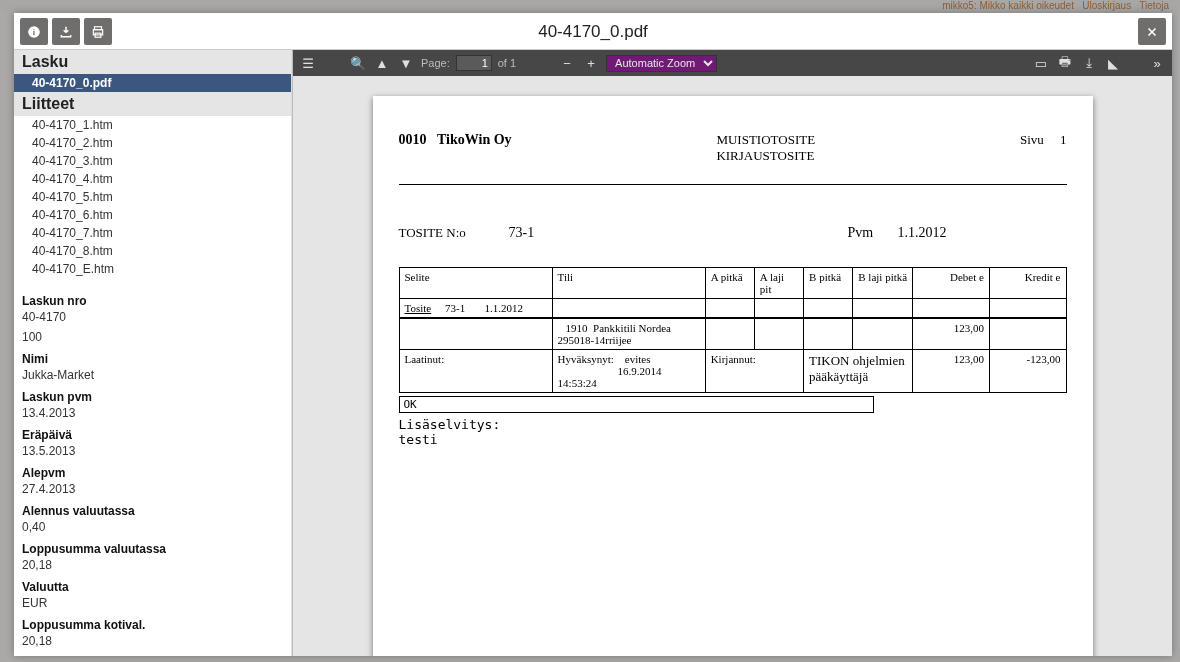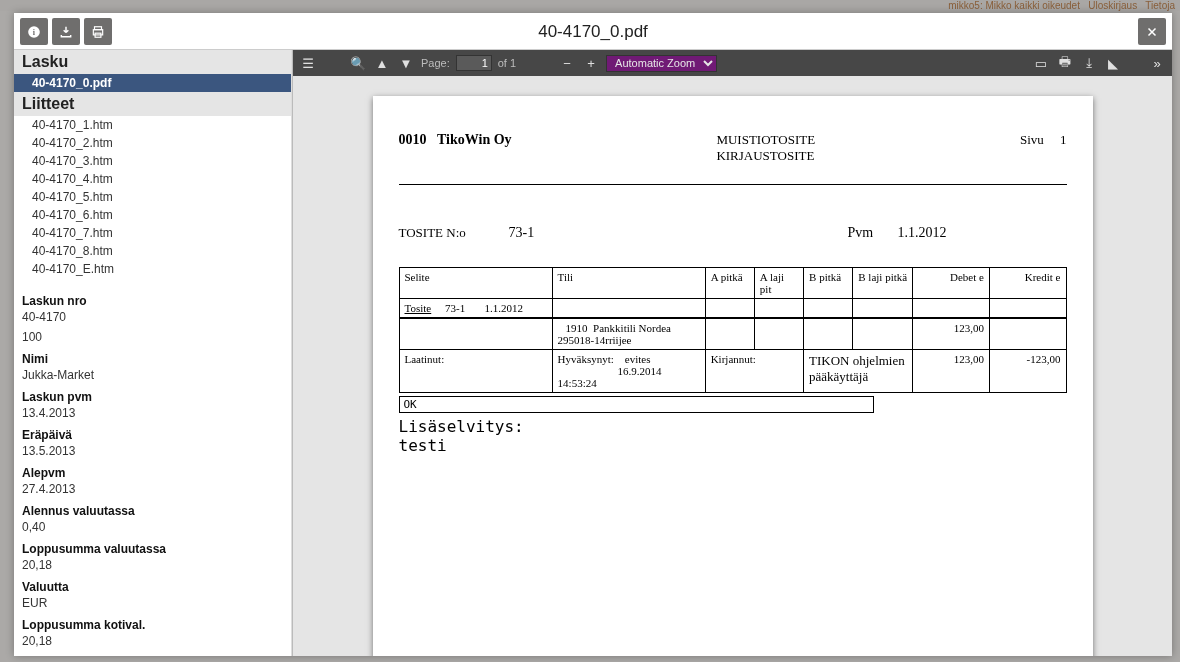--- a/index.html
+++ b/index.html
@@ -1,17 +1,17 @@
 <!DOCTYPE html>
 <html><head>
 <meta charset="utf-8">
 <style>
 * { box-sizing: border-box; margin: 0; padding: 0; }
 body { font-family: Arial, Helvetica, sans-serif; font-size: 12px; background: #aba9a7; width: 1180px; height: 662px; overflow: hidden; position: relative; }
-.topbar { position: absolute; top: 0; left: 0; right: 0; height: 11px; background: #a9a7a5; color: #8a5f3a; font-size: 10px; text-align: right; padding-right: 5px; line-height: 11px; overflow: hidden;}
+.topbar { position: absolute; top: 0; left: 0; right: 0; height: 11px; background: #a9a7a5; color: #8a5f3a; font-size: 10px; text-align: right; padding-right: 11px; line-height: 11px; overflow: hidden;}
 .modal { position: absolute; top: 13px; left: 14px; right: 8px; bottom: 6px; background: #fff; box-shadow: 0 0 8px rgba(0,0,0,0.3); }
 .modal-header { height: 37px; background: #fff; border-bottom: 1px solid #ccc; position: relative; }
 .hbtns { position: absolute; left: 6px; top: 5px; display: flex; gap: 4px; }
 .hbtn { width: 28px; height: 27px; background: #6f6e6d; color: #fff; display: flex; align-items: center; justify-content: center; border-radius: 2px; font-size: 14px; cursor: pointer;}
 .htitle { text-align: center; line-height: 37px; font-size: 17px; color: #222; }
 .closebtn { position: absolute; right: 6px; top: 5px; width: 28px; height: 27px; background: #6f6e6d; color: #fff; display: flex; align-items: center; justify-content: center; border-radius: 2px; cursor: pointer; font-size: 14px;}
 .body { position: absolute; top: 37px; left: 0; right: 0; bottom: 0; display: flex; }
 .sidebar { width: 279px; background: #fff; border-right: 1px solid #bbb; display: flex; flex-direction: column; }
 .sidepane { flex: 1; overflow-y: auto; border-right: 1px solid #ddd;}
 .sidepane::-webkit-scrollbar { width: 14px; }
@@ -45,21 +45,21 @@
 .row2 .lbl { font-weight: normal; width: 110px; font-size: 13px;}
 .row2 .val { width: 250px;}
 .row2 .pvm { width: 50px;}
 .tbl { margin: 26px 26px 0 26px; border-collapse: collapse; width: calc(100% - 52px); font-size: 11px; table-layout: fixed;}
 .tbl th, .tbl td { border: 1px solid #000; padding: 3px 5px; vertical-align: top; }
 .tbl th { font-weight: normal; text-align: left;}
 .tbl th.r, .tbl td.r { text-align: right;}
 .tbl .noborder-bottom td { border-bottom: none;}
 .tbl .thick-bottom td { border-bottom: 2px solid #000;}
 .okbox { margin: 3px 26px 0 26px; border: 1px solid #000; width: 475px; font-size: 11px; padding: 1px 4px; font-family: monospace;}
-.extra { margin: 4px 26px 0 26px; font-size: 16px; white-space: pre; font-family: monospace;}
+.extra { margin: 4px 26px 0 26px; font-size: 13px; white-space: pre; font-family: monospace;}
 .underline { text-decoration: underline;}
 svg { display: block; }
 </style>
 </head>
 <body>
 
 <div class="topbar">
   <span>mikko5: Mikko kaikki oikeudet</span>&nbsp;&nbsp;
   <span>Uloskirjaus</span>&nbsp;&nbsp;
   <span>Tietoja</span>

